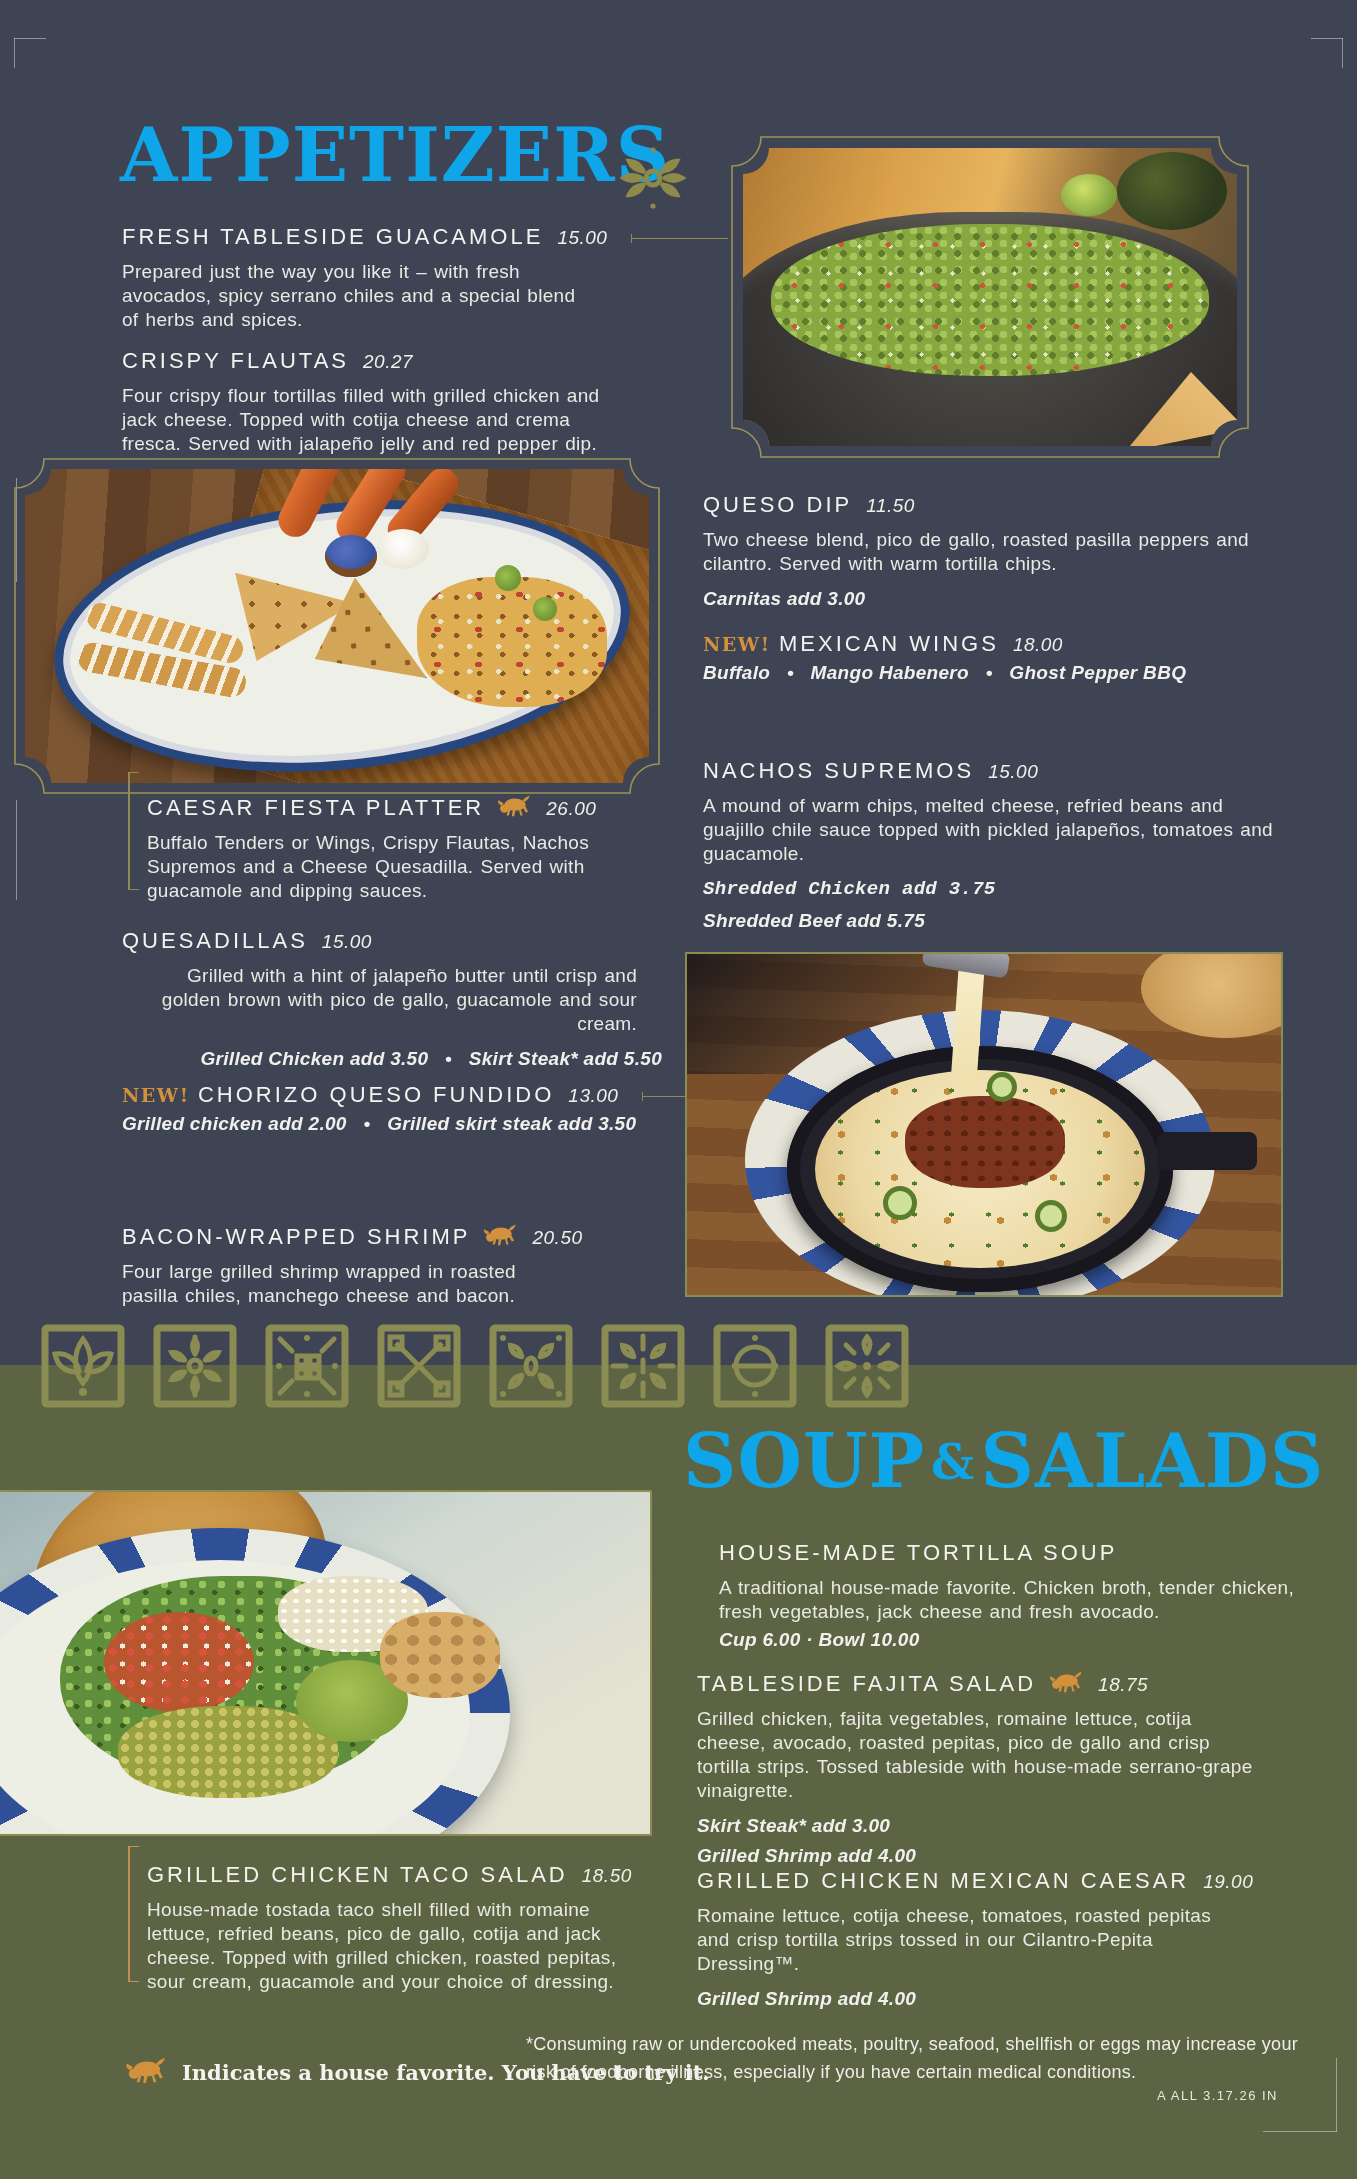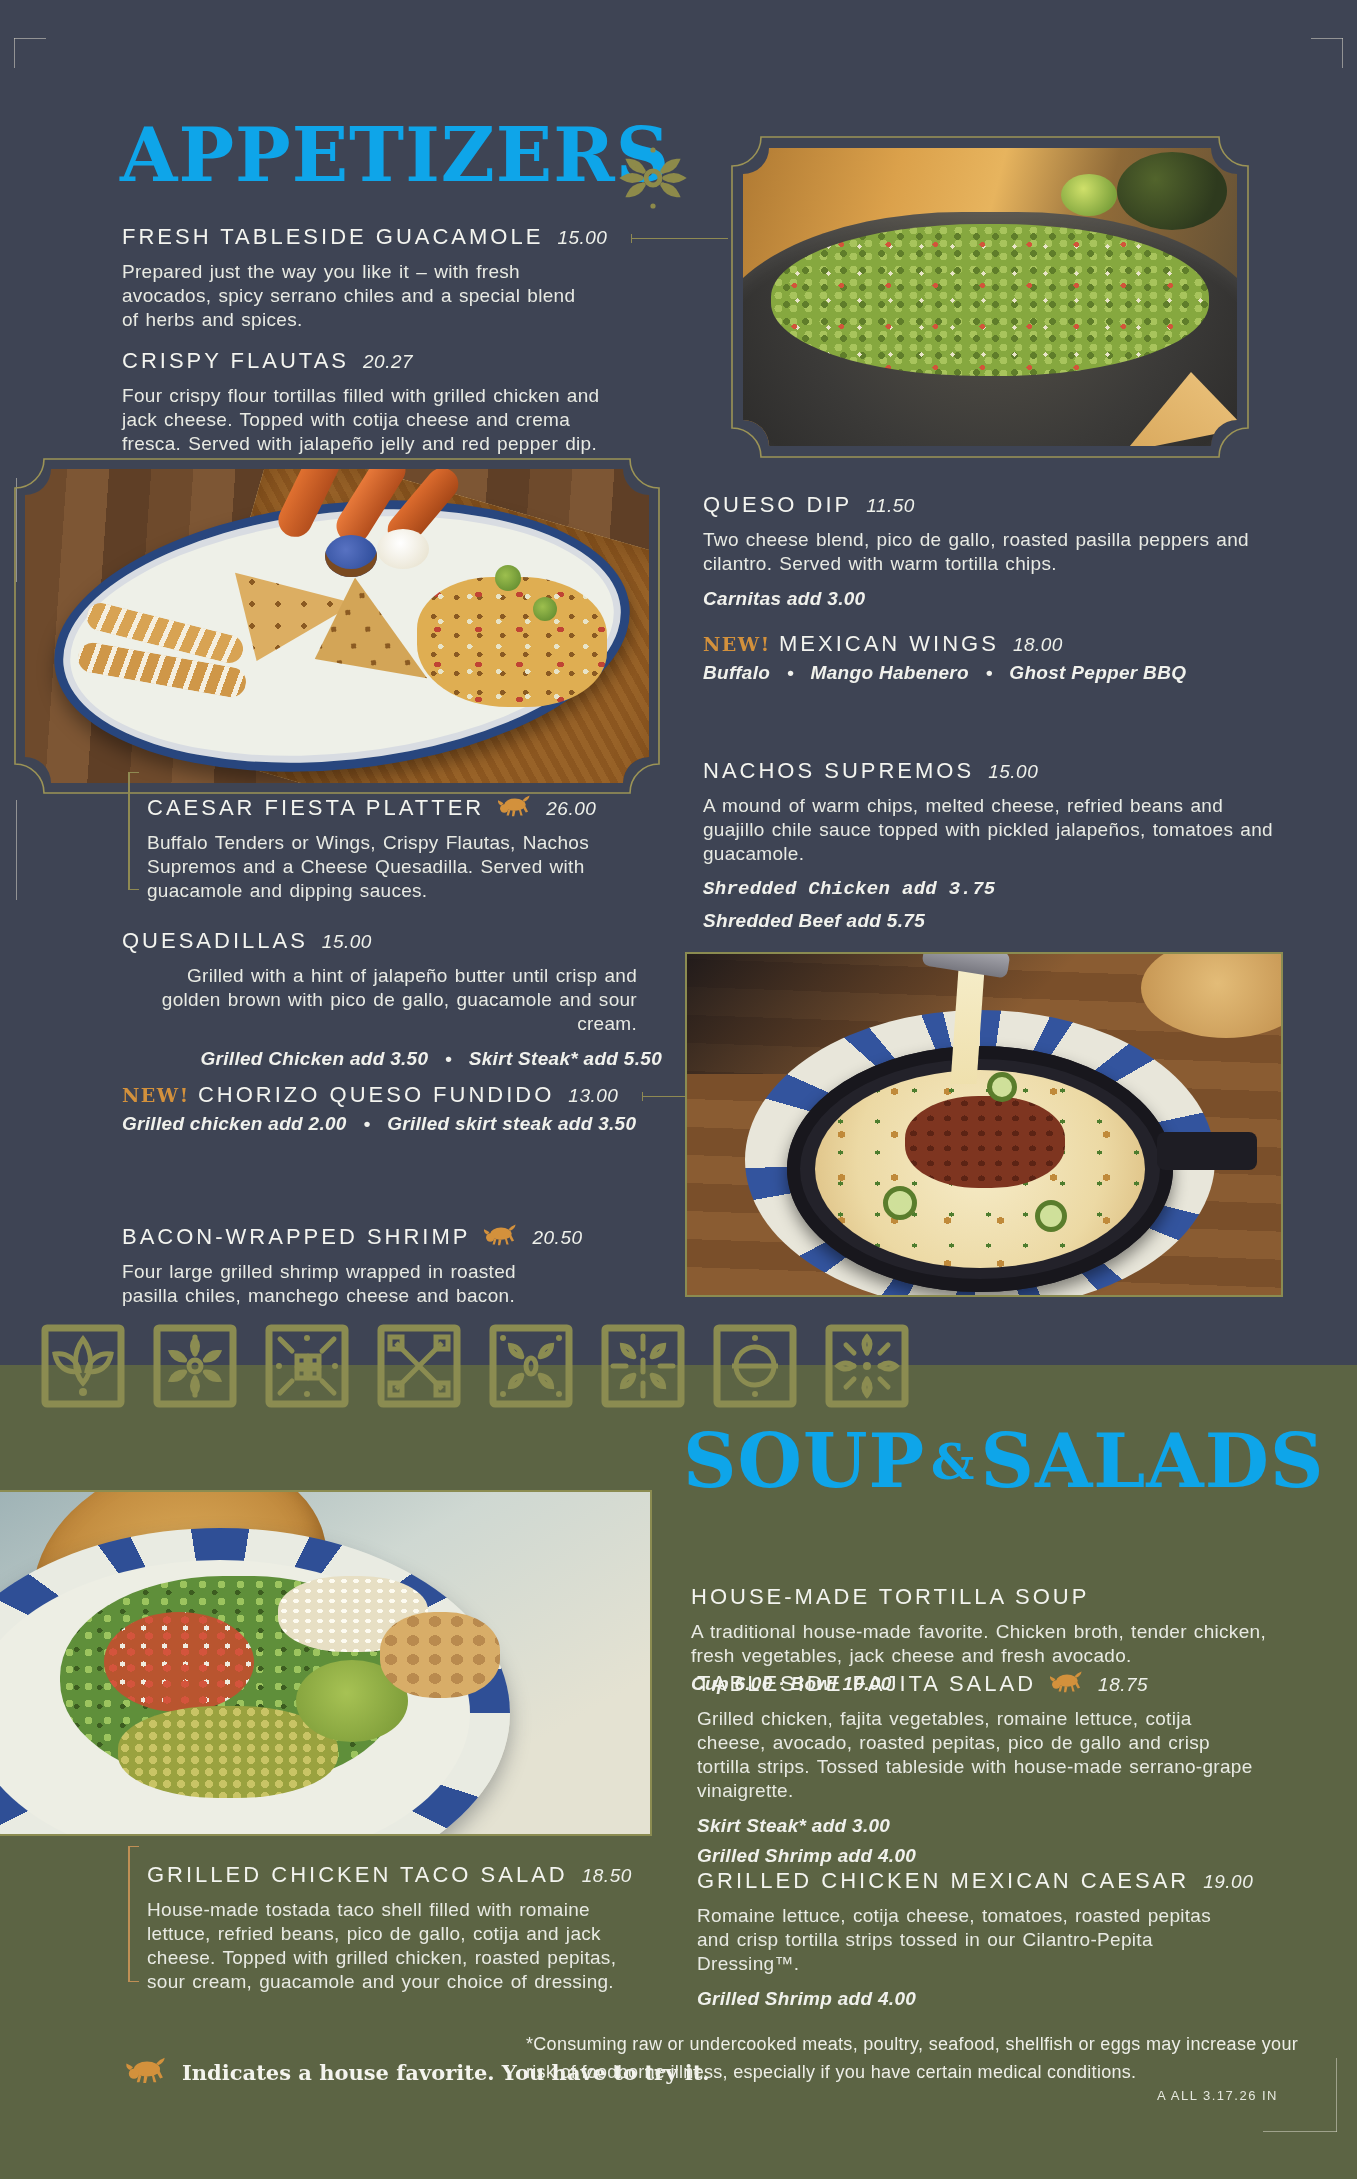--- a/index.html
+++ b/index.html
@@ -385,21 +385,21 @@
     <div class="ph" style="left:118px;top:214px;width:220px;height:92px;border-radius:46%;
          background:radial-gradient(#c9c465 4.5px,transparent 4.5px) 0 0/14px 12px,#9aa23f;"></div>
     <div class="ph" style="left:296px;top:168px;width:112px;height:82px;border-radius:50%;
          background:radial-gradient(circle at 45% 40%,#a7c254,#7f9e3a 80%);"></div>
     <div class="ph" style="left:278px;top:84px;width:150px;height:76px;border-radius:45%;
          background:radial-gradient(#fdfbf1 3px,transparent 3px) 0 0/12px 10px,#e7dfc4;"></div>
     <div class="ph" style="left:380px;top:120px;width:120px;height:86px;border-radius:45%;
          background:radial-gradient(#b98a4e 6px,transparent 6px) 0 0/22px 19px,#d8ad68;"></div>
   </div>
 
-  <div class="item" style="left:691px;top:1540px;width:600px;margin-top:44px;">
+  <div class="item" style="left:719px;top:1540px;width:600px;">
     <div class="hrow">
       <span class="iname">HOUSE-MADE TORTILLA SOUP</span>
     </div>
     <div class="desc" style="width:590px;">A traditional house-made favorite. Chicken broth, tender chicken, fresh vegetables, jack cheese and fresh avocado.</div>
     <div class="addon tight">Cup 6.00 · Bowl 10.00</div>
   </div>
 
   <div class="item" style="left:697px;top:1668px;width:600px;">
     <div class="hrow">
       <span class="iname">TABLESIDE FAJITA SALAD</span>

